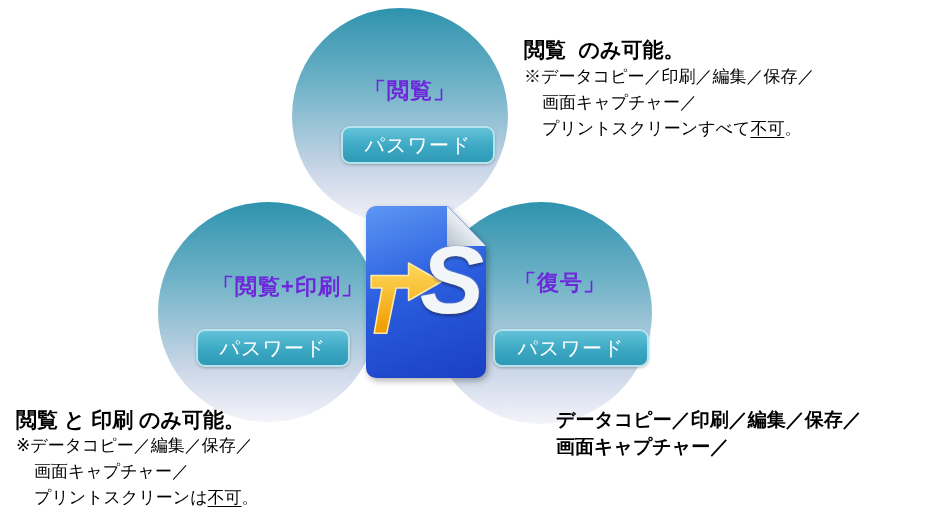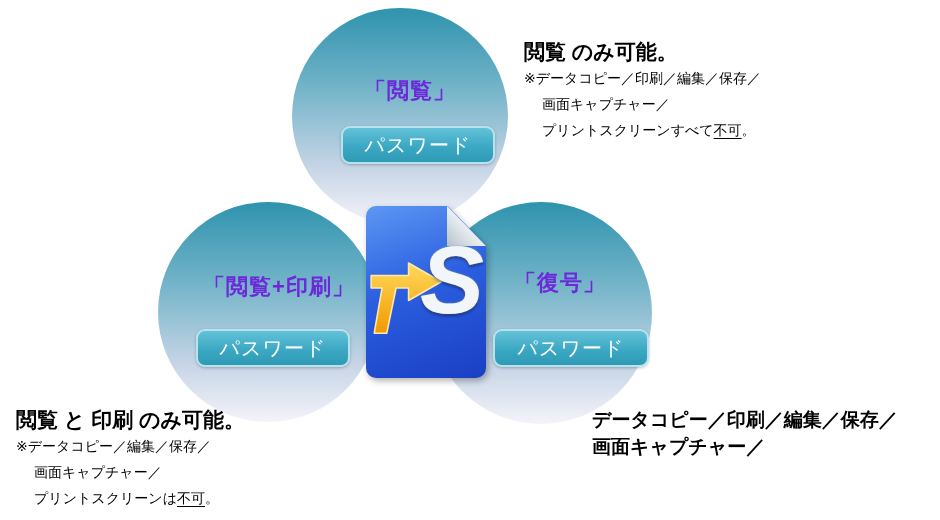--- a/index.html
+++ b/index.html
@@ -17,21 +17,21 @@
   .c-top   { left:292px; top:8px;   width:216px; height:216px; }
   .c-left  { left:158px; top:202px; width:220px; height:220px; }
   .c-right { left:430px; top:202px; width:222px; height:222px; }
 
   
   .circle-title {
     position:absolute; text-align:center; font-weight:bold;
     font-size:22px; color:#6d28d9; letter-spacing:1px;
   }
   .t-top   { left:330px; top:76px;  width:160px; }
-  .t-left  { left:179px; top:272px; width:200px; }
+  .t-left  { left:188px; top:272px; width:200px; }
   .t-right { left:500px; top:268px; width:120px;text-align:center; }
 
   
   .pw-badge {
     position:absolute; display:flex; align-items:center; justify-content:center;
     background: linear-gradient(180deg,#62c2d8 0%, #39a6c2 60%, #2f9ab6 100%);
     border:2px solid #b9e3ec; border-radius:9px;
     color:#ffffff; font-size:20px; letter-spacing:1px;
     box-shadow:0 1px 3px rgba(0,0,0,0.25);
     text-align:right;
@@ -58,25 +58,25 @@
   .t-arrow { position:absolute; left:2px; top:46px; width:78px; height:86px; }
   .s-letter {
     position:absolute; right:2px; top:26px;
     font-size:96px; font-weight:bold; font-style:italic; line-height:1;
     color:#f3f6f9; text-shadow:0 2px 3px rgba(0,0,20,0.45), 0 0 2px #9fb3c8;
   }
 
   
   .note { position:absolute; color:#000000; }
   .note .heading { font-weight:bold; font-size:21px; line-height:27px; }
-  .note .line { font-size:14px; line-height:26px; }
+  .note .line { font-size:17px; line-height:26px; }
   .note .indent { padding-left:18px; }
-  .n-top-right { left:524px; top:38px; }
+  .n-top-right { left:524px; top:38px;font-family:Liberation Mono, monospace; }
   .n-bottom-left { left:16px; top:394px;margin-top:12px; }
-  .n-bottom-right { left:556px; top:406px; font-weight:bold;margin-left:36px; }
+  .n-bottom-right { left:556px; top:406px; font-weight:bold; }
   .n-bottom-right .line { font-size:19px; line-height:27px; }
   .u { text-decoration:underline; text-underline-offset:3px; }
 </style>
 </head>
 <body>
 
 <div class="stage">
 
   <div class="circle c-top"></div>
   <div class="circle c-left"></div>

